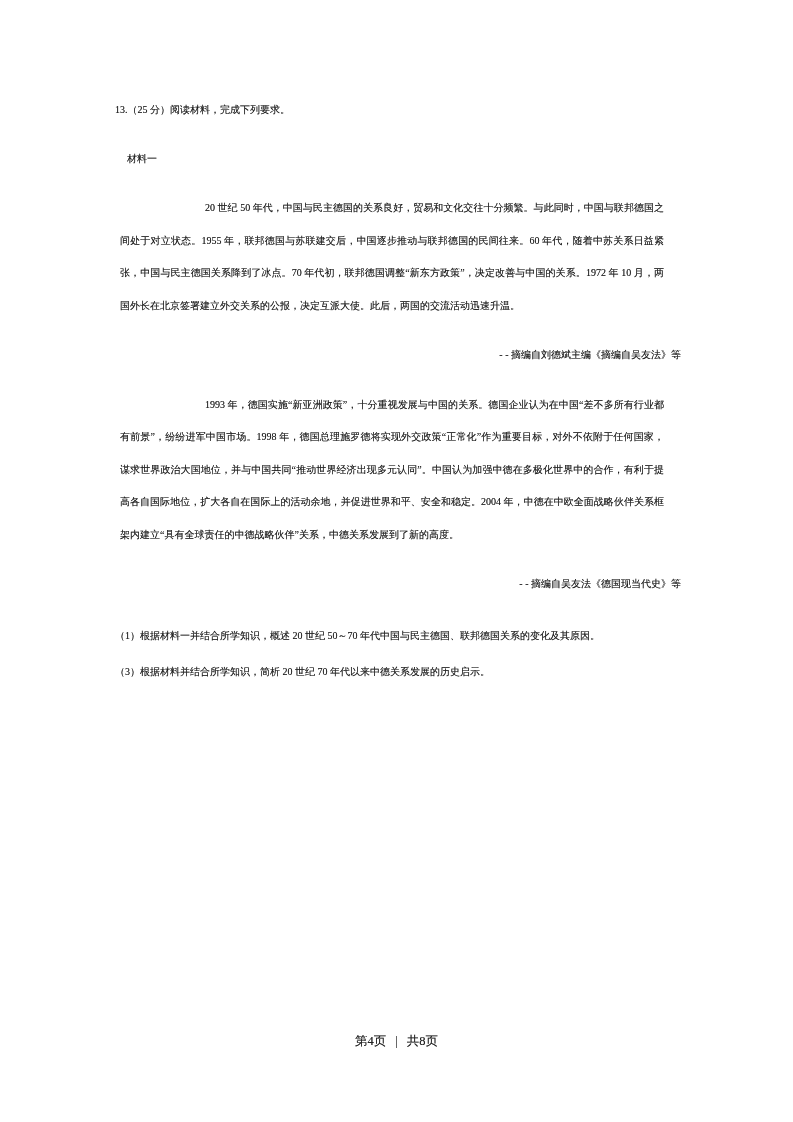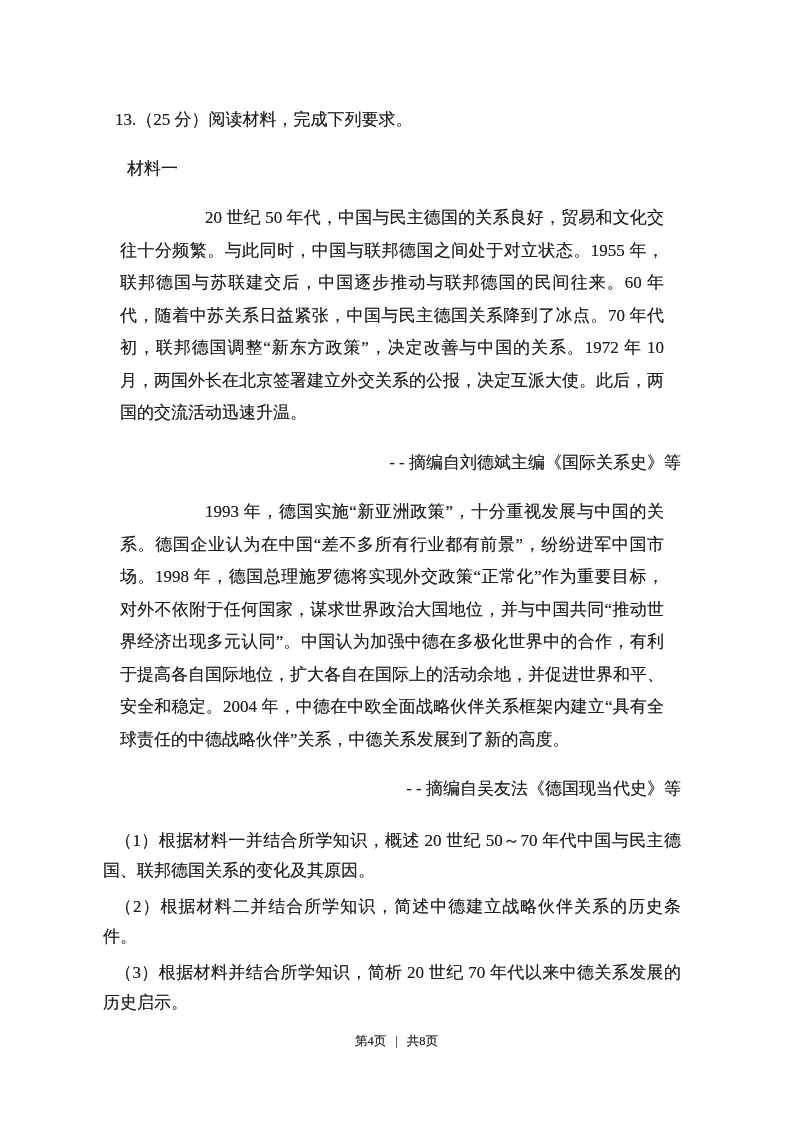--- a/index.html
+++ b/index.html
@@ -10,24 +10,24 @@
   body {
     width: 793px;
     height: 1122px;
     position: relative;
     font-family: "Liberation Serif", "DejaVu Serif", serif;
     color: #1e1e1e;
     overflow: hidden;
   }
   .doc-content {
     position: absolute;
-    top: 104px;
+    top: 94px;
     left: 103px;
     width: 578px;
-    font-size: 17px;
+    font-size: 10px;
     line-height: 32.5px;
     text-shadow: 0 0 0.6px rgba(20,20,20,0.55);
   }
   .q-header {
     padding-left: 12px;
     margin: 0 0 3px 0;
   }
   .material-label {
     padding-left: 24px;
     margin: 16px 0 2px 0;
@@ -72,30 +72,29 @@
 <body>
 
 <div class="doc-content">
 
   <p class="q-header">13.（25 分）阅读材料，完成下列要求。</p>
 
   <p class="material-label">材料一</p>
 
   <p class="material-para">20 世纪 50 年代，中国与民主德国的关系良好，贸易和文化交往十分频繁。与此同时，中国与联邦德国之间处于对立状态。1955 年，联邦德国与苏联建交后，中国逐步推动与联邦德国的民间往来。60 年代，随着中苏关系日益紧张，中国与民主德国关系降到了冰点。70 年代初，联邦德国调整“新东方政策”，决定改善与中国的关系。1972 年 10 月，两国外长在北京签署建立外交关系的公报，决定互派大使。此后，两国的交流活动迅速升温。</p>
 
-  <p class="attribution">- - 摘编自刘德斌主编《国际关系史》等</p>
+  <p class="attribution">- - 摘编自刘德斌主编《摘编自吴友法》等</p>
 
 
   <p class="material-para">1993 年，德国实施“新亚洲政策”，十分重视发展与中国的关系。德国企业认为在中国“差不多所有行业都有前景”，纷纷进军中国市场。1998 年，德国总理施罗德将实现外交政策“正常化”作为重要目标，对外不依附于任何国家，谋求世界政治大国地位，并与中国共同“推动世界经济出现多元认同”。中国认为加强中德在多极化世界中的合作，有利于提高各自国际地位，扩大各自在国际上的活动余地，并促进世界和平、安全和稳定。2004 年，中德在中欧全面战略伙伴关系框架内建立“具有全球责任的中德战略伙伴”关系，中德关系发展到了新的高度。</p>
 
   <p class="attribution">- - 摘编自吴友法《德国现当代史》等</p>
 
   <div class="sub-questions">
     <p class="sub-q">（1）根据材料一并结合所学知识，概述 20 世纪 50～70 年代中国与民主德国、联邦德国关系的变化及其原因。</p>
-    <p class="sub-q">（2）根据材料二并结合所学知识，简述中德建立战略伙伴关系的历史条件。</p>
     <p class="sub-q">（3）根据材料并结合所学知识，简析 20 世纪 70 年代以来中德关系发展的历史启示。</p>
   </div>
 
 </div>
 
 <div class="page-footer">
   <span>第4页</span>
   <span class="sep">|</span>
   <span>共8页</span>
 </div>

